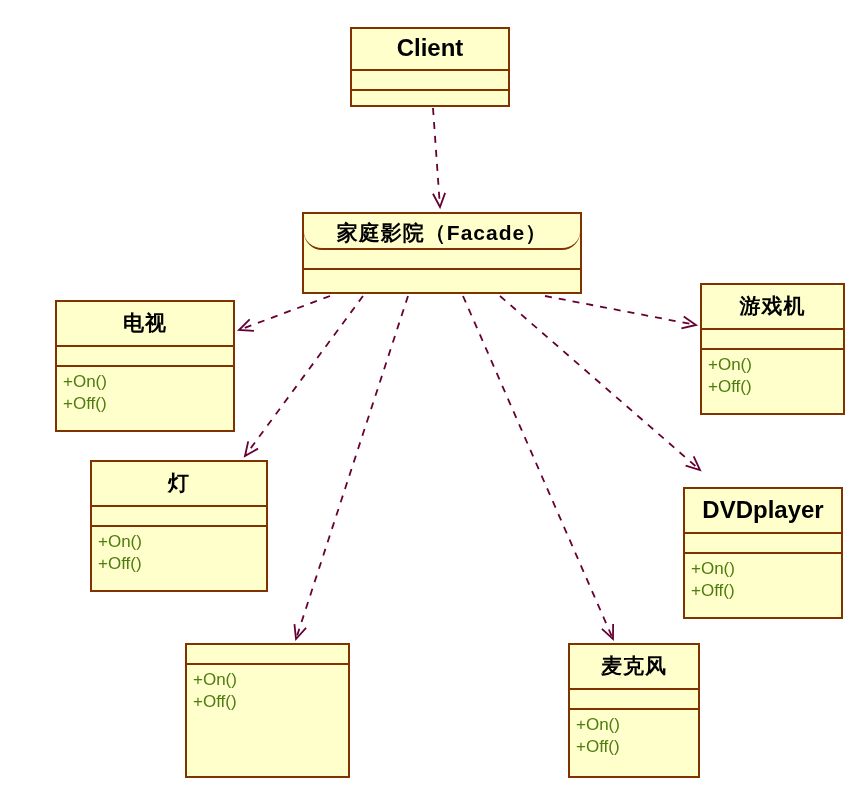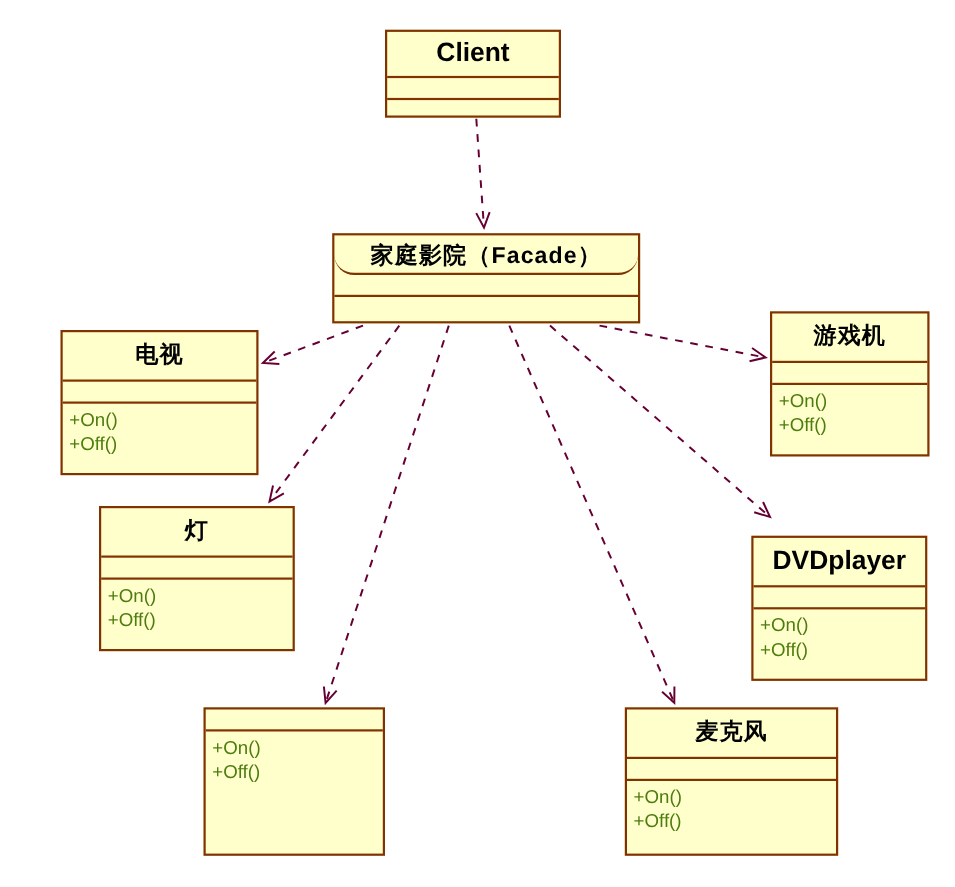--- a/index.html
+++ b/index.html
@@ -143,21 +143,21 @@
           <div class="uml-op">+Off()</div>
         </div>
       </div>
       <div class="uml-class" style="left: 185px; top: 643px; width: 165px; height: 135px; border-color: rgb(128, 51, 0); background: rgb(255, 255, 204);">
         <div class="uml-attrs" style="height: 20px; border-bottom-color: rgb(128, 51, 0);"></div>
         <div class="uml-ops" style="height: 65px;">
           <div class="uml-op">+On()</div>
           <div class="uml-op">+Off()</div>
         </div>
       </div>
-      <div class="uml-class" style="left: 568px; top: 643px; width: 194px; height: 135px; border-color: rgb(128, 51, 0); background: rgb(255, 255, 204);">
+      <div class="uml-class" style="left: 568px; top: 643px; width: 132px; height: 135px; border-color: rgb(128, 51, 0); background: rgb(255, 255, 204);">
         <div class="uml-name cjk" style="height: 45px; line-height: 41px; border-bottom-color: rgb(128, 51, 0);">麦克风</div>
         <div class="uml-attrs" style="height: 20px; border-bottom-color: rgb(128, 51, 0);"></div>
         <div class="uml-ops" style="height: 65px;">
           <div class="uml-op">+On()</div>
           <div class="uml-op">+Off()</div>
         </div>
       </div>
     </div>
 </div>
 

